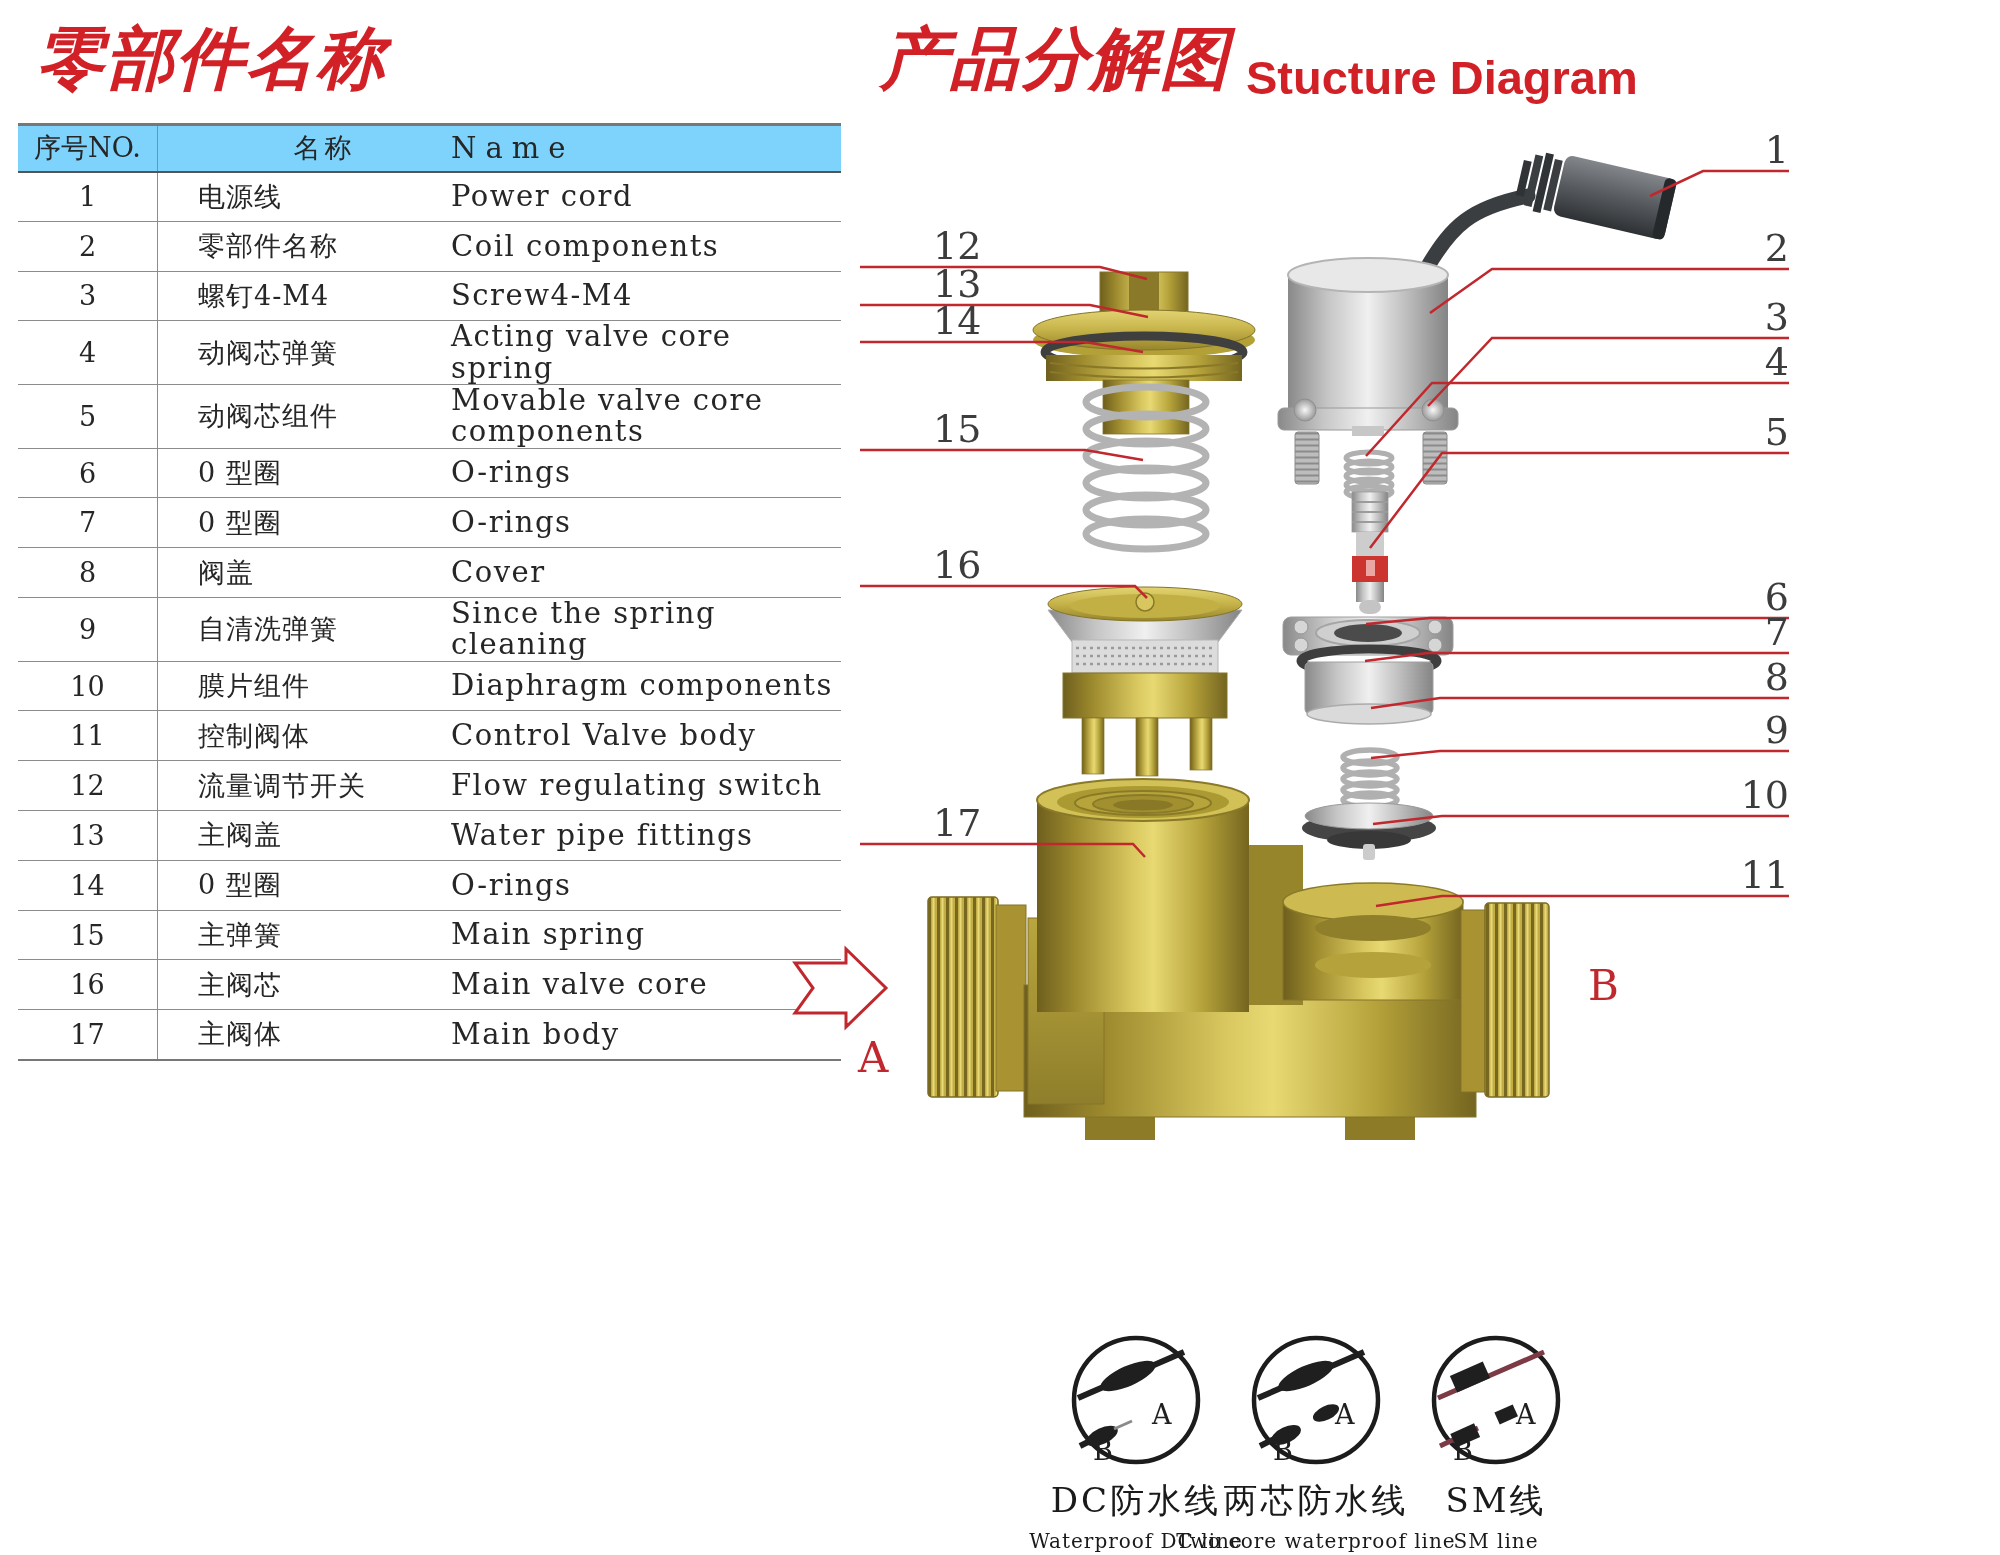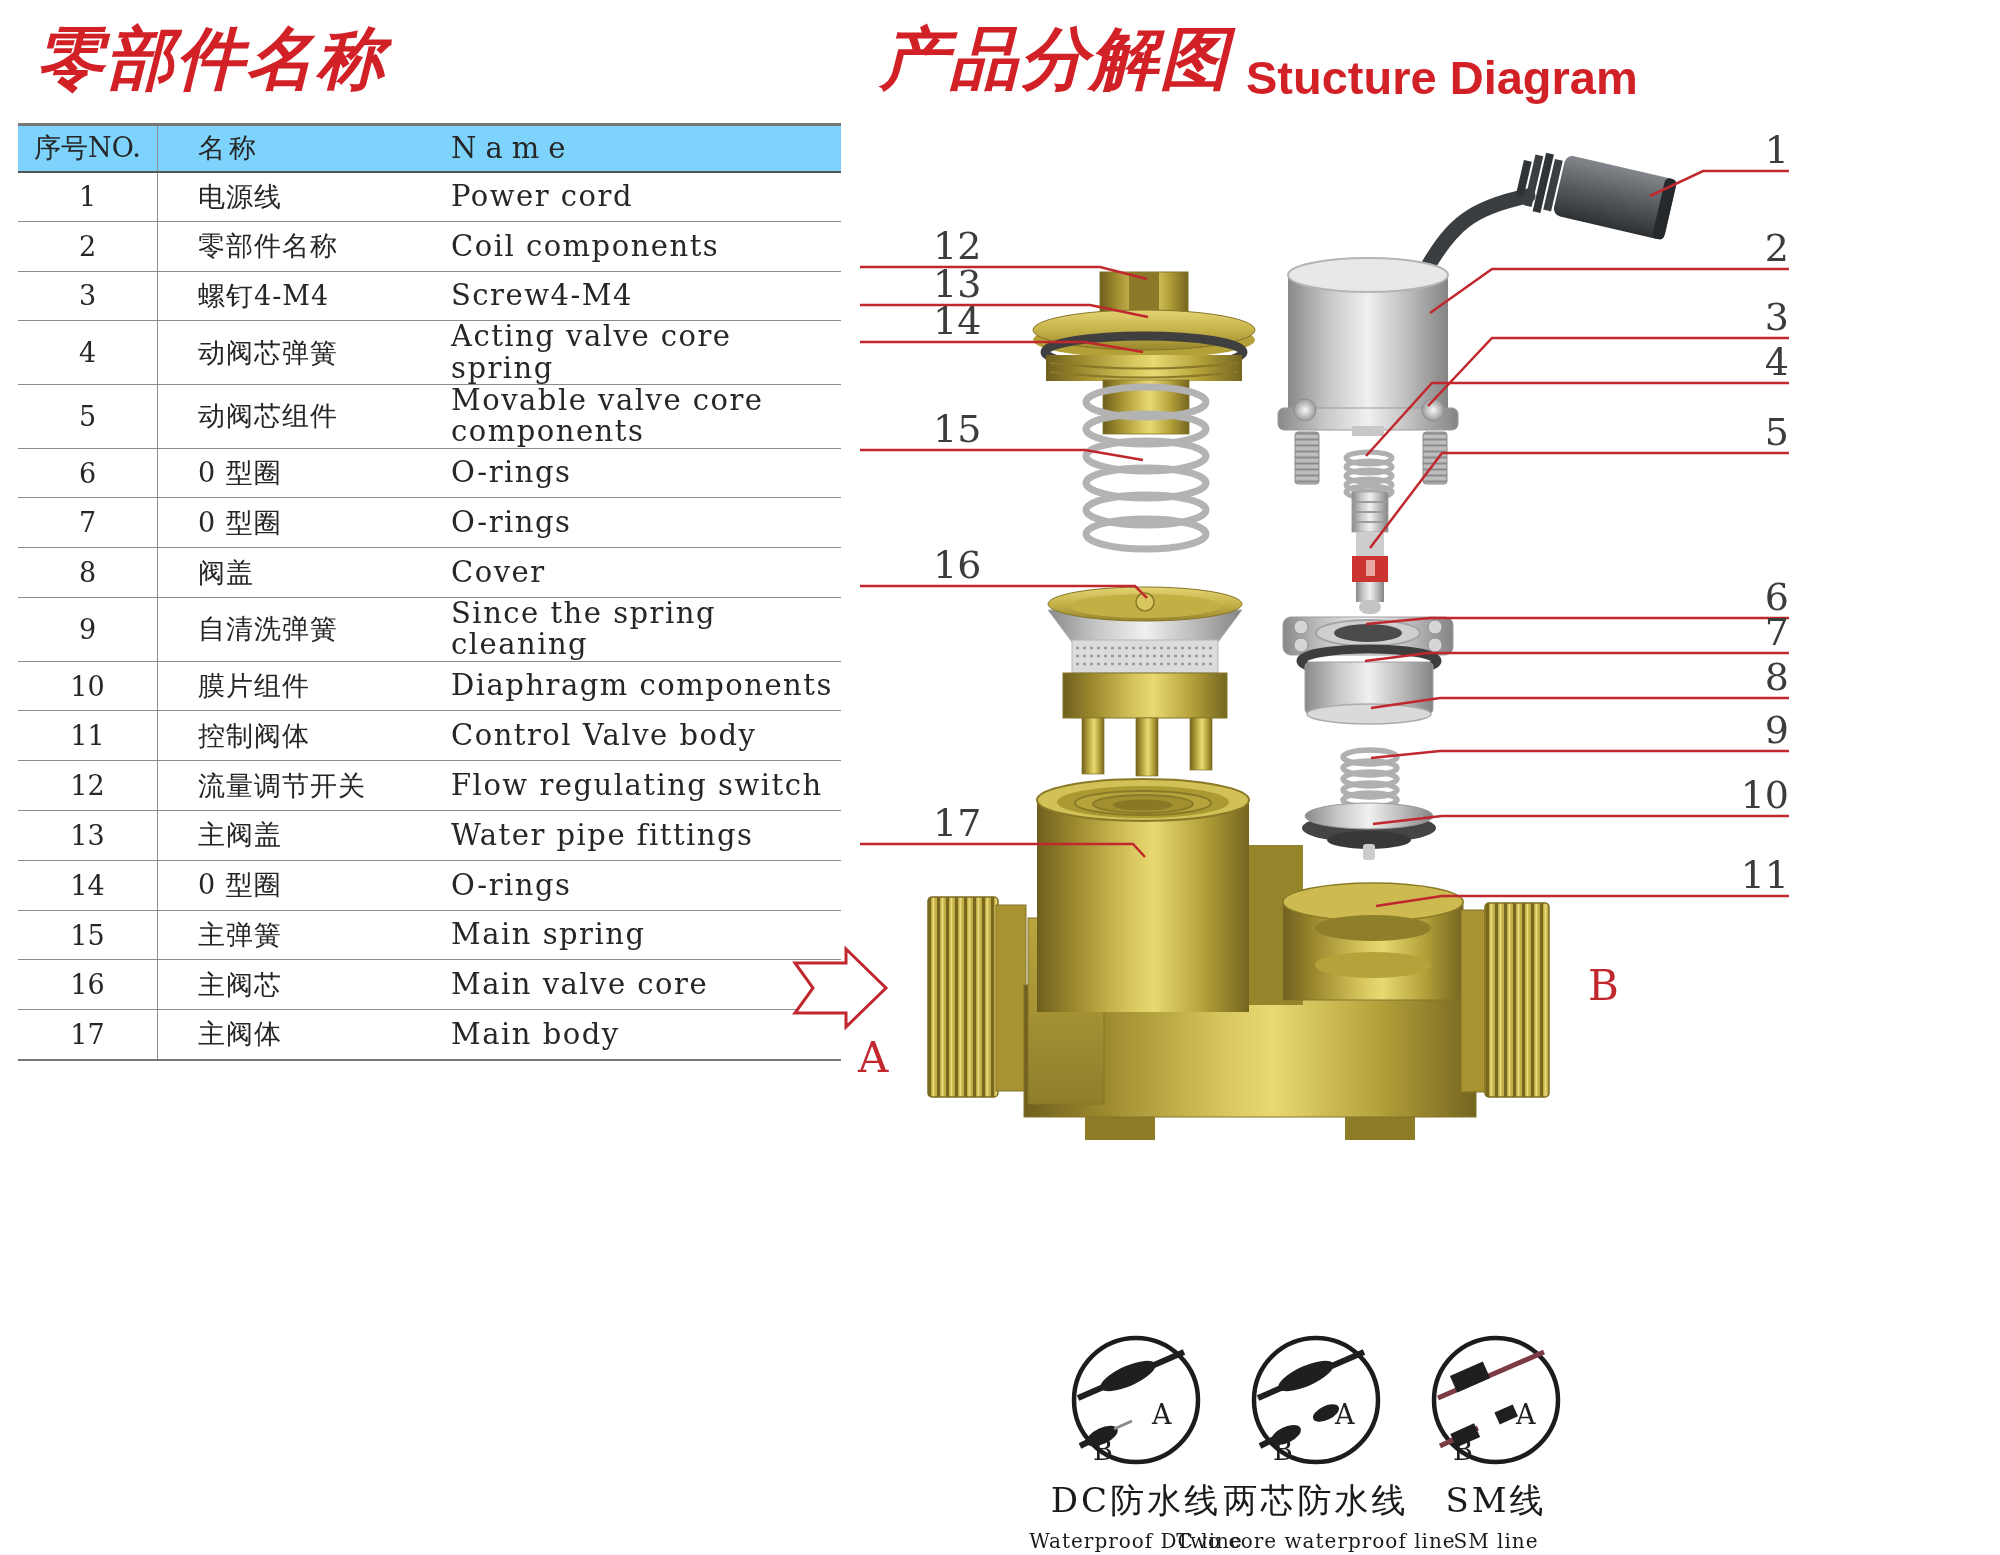--- a/index.html
+++ b/index.html
@@ -14,21 +14,21 @@
 
   .parts-table{position:absolute;left:18px;top:123px;width:782px;border-collapse:collapse;
                table-layout:fixed;border-top:3px solid #777;border-bottom:2px solid #777;}
   .parts-table thead tr{height:47px;background:#7dd3fc;border-bottom:2px solid #555;}
   .parts-table tbody tr{height:49.8px;border-bottom:1.6px solid #8c8c8c;}
   .parts-table td,.parts-table th{padding:0;color:#262626;font-weight:normal;vertical-align:middle;}
   .col-no{width:139px;text-align:center;font-size:27px;border-right:1.6px solid #8c8c8c;}
   .col-zh{width:253px;padding-left:40px !important;text-align:left;font-size:27px;letter-spacing:1px;}
   .col-en{width:390px;text-align:left;font-size:29px;letter-spacing:1.5px;line-height:1.08;margin-top:39px;}
   .parts-table thead .col-en{letter-spacing:9px;}
-  .parts-table thead .col-zh{letter-spacing:4px;}
+  .parts-table thead .col-zh{letter-spacing:4px;text-align:center;}
 
   svg text.callout{font-family:"DejaVu Serif","Liberation Serif",serif;font-size:38px;fill:#3c3c3c;}
   svg text.ab{font-family:"DejaVu Serif","Liberation Serif",serif;font-size:42px;fill:#c0282e;}
   svg text.cab{font-family:"DejaVu Serif","Liberation Serif",serif;font-size:27px;fill:#1f1f1f;}
   svg text.cable-zh{font-family:"DejaVu Serif","Liberation Serif",serif;font-size:34px;fill:#1a1a1a;letter-spacing:3px;text-anchor:middle;}
   svg text.cable-en{font-family:"DejaVu Serif","Liberation Serif",serif;font-size:20px;fill:#1a1a1a;letter-spacing:1px;text-anchor:middle;}
 </style>
 </head>
 <body>
 

